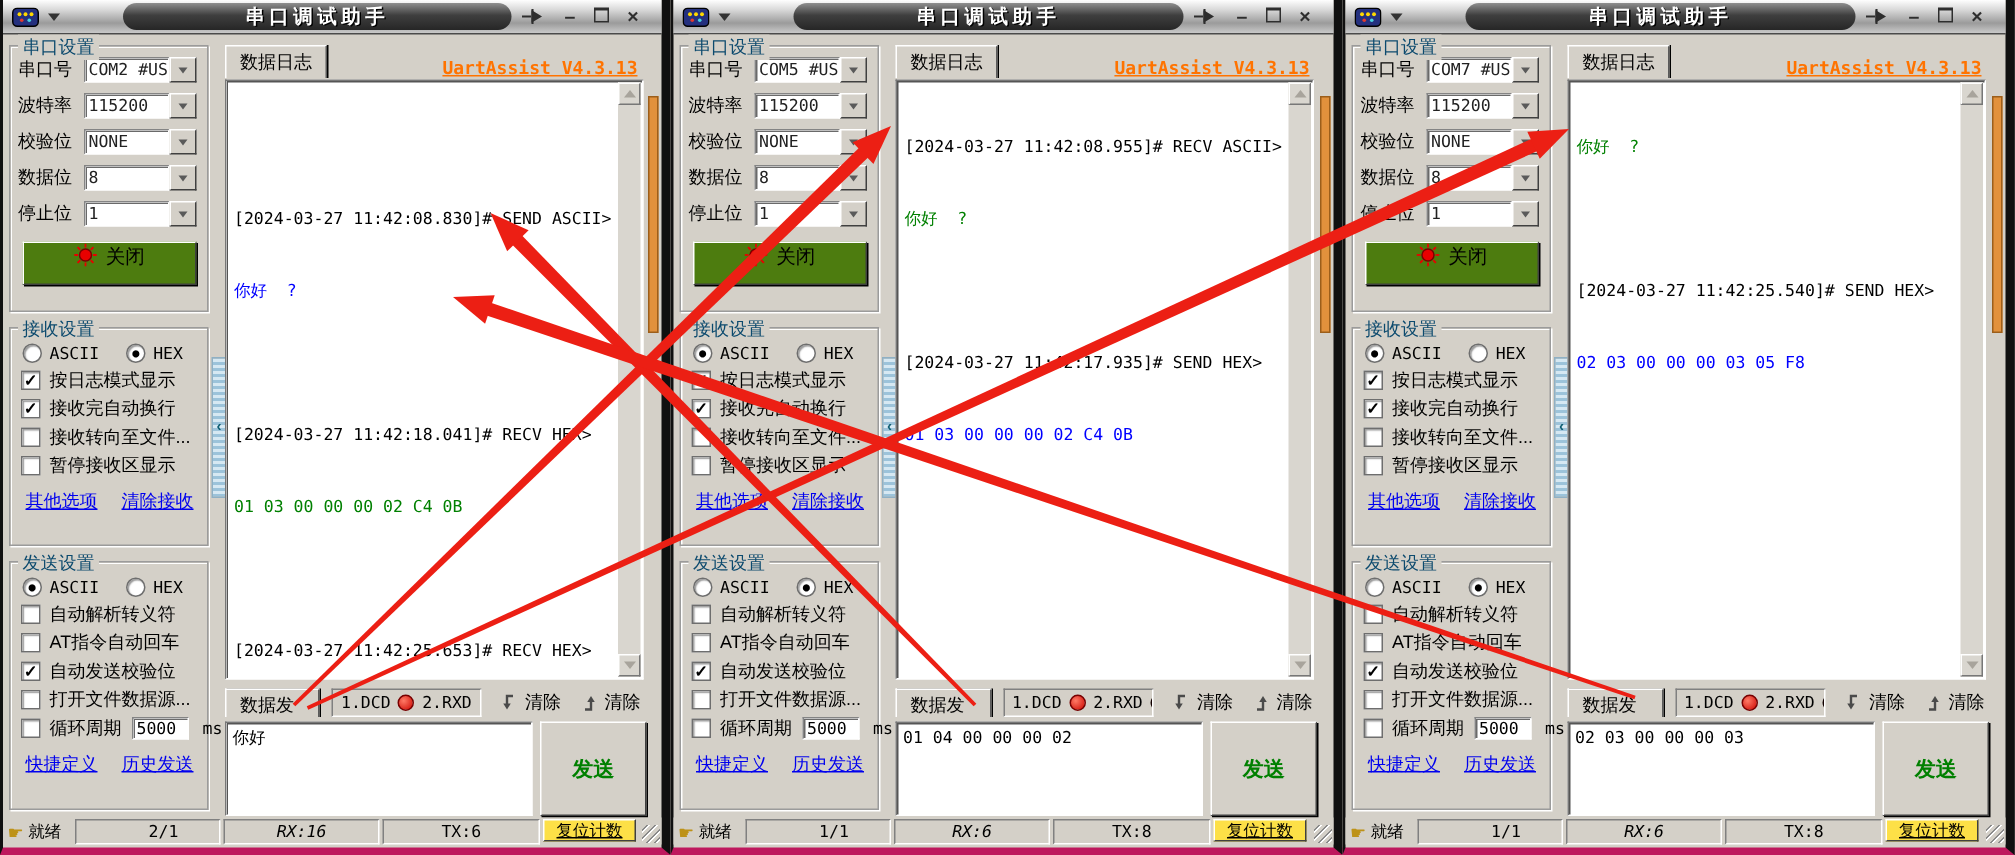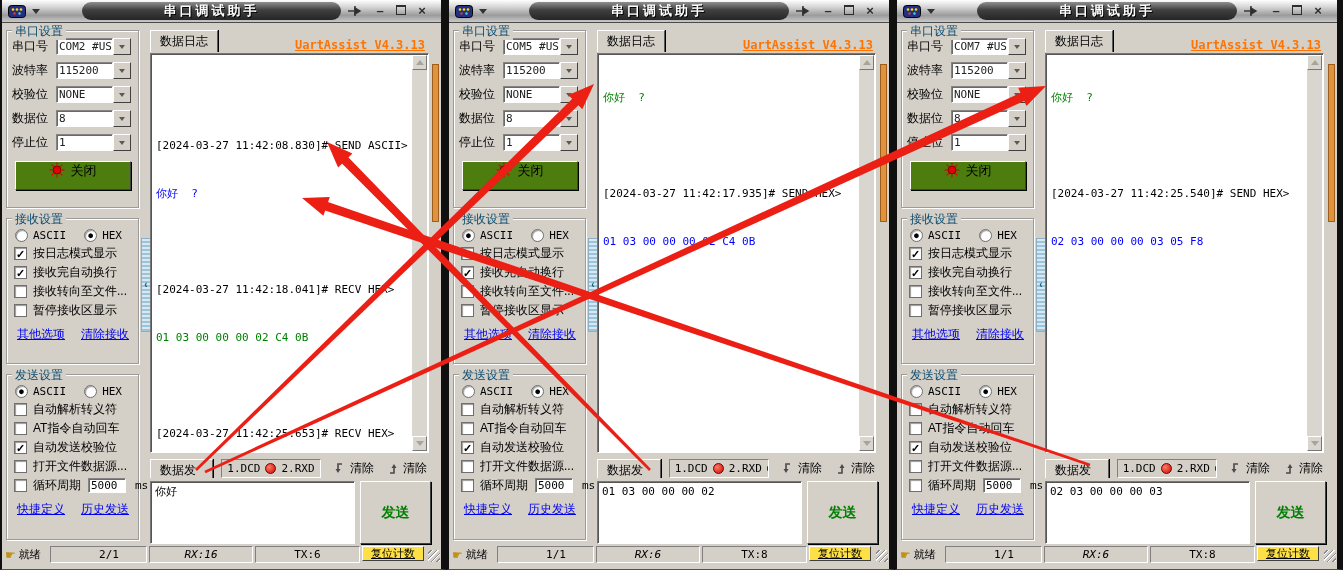--- a/index.html
+++ b/index.html
@@ -1,19 +1,19 @@
 <!DOCTYPE html>
 <html style="--orange: #ff7300; --link_blue: #0000ee; --send_green: #008000; --arrow_red: #ec1f14; --thumb_orange: #e2913c; --led_red: #cc0600;"><head>
 <meta charset="utf-8">
 <style>
   html,body{margin:0;padding:0;background:#2a2a2a;}
   #stage{position:relative;width:1343px;height:570px;background:#141414;overflow:hidden;
          font-family:"Liberation Sans",sans-serif;-webkit-font-smoothing:none;}
   .win{position:absolute;top:0;height:570px;background:#d4d0c8;box-sizing:border-box;
-       border-left:2px solid #101010;border-right:6px solid #101010;border-bottom:1px solid #be185d;}
+       border-left:2px solid #101010;border-right:6px solid #101010;border-bottom:5px solid #be185d;}
   
   .titlebar{position:relative;height:22px;border-bottom:1px solid #4a4a4a;
      background:linear-gradient(180deg,#fefefe 0%,#d8d8d8 30%,#9b9b9b 70%,#c9c9c9 100%);
      display:flex;align-items:center;}
   .appicon{margin-left:6px;display:flex;align-items:center;}
   .tb-caret{width:0;height:0;border-left:4px solid transparent;border-right:4px solid transparent;
      border-top:5px solid #333;margin-left:6px;}
   .title-capsule{position:absolute;left:80px;right:100px;top:2px;height:18px;border-radius:9px;
      background:linear-gradient(180deg,#8f8f8f,#3f3f3f 45%,#262626);
      display:flex;align-items:center;justify-content:center;color:#fff;font-weight:bold;
@@ -602,20 +602,21 @@
             <span>‹</span>
           </div>
 
     <div class="tabrow">
       <span class="tab">数据日志</span>
       <a class="ver">UartAssist V4.3.13</a>
     </div>
 
     <div class="logbox">
       <div class="loglines">
+        <div class="logline" style="color: rgb(0, 0, 0);">[2024-03-27 11:42:08.955]# RECV ASCII&gt;</div>
         <div class="logline" style="color: rgb(0, 128, 0);">你好  ?</div>
         <div class="logline" style="color: rgb(0, 0, 0);"></div>
         <div class="logline" style="color: rgb(0, 0, 0);">[2024-03-27 11:42:17.935]# SEND HEX&gt;</div>
         <div class="logline" style="color: rgb(0, 0, 255);">01 03 00 00 00 02 C4 0B</div>
         <div class="logline"></div>
         <div class="logline"></div>
         <div class="logline"></div>
         
       </div>
       <div class="vscroll">
@@ -645,21 +646,21 @@
       </span>
       <span class="clear">
         <svg width="13" height="13" viewBox="0 0 13 13">
           <path d="M4 11 H8 V5" fill="none" stroke="#4a4a4a" stroke-width="1.6"></path>
           <path d="M5.5 6 L8 2 L10.5 6 Z" fill="#4a4a4a"></path>
         </svg>
         <span>清除</span>
       </span>
     </div>
 
-    <div class="sendbox">01 03 00 00 00 02</div>
+    <div class="sendbox">01 04 00 00 00 02</div>
     <div class="sendbtn">发送</div>
 
     <div class="statusbar">
       <span class="seg seg-ready">
         <span class="hand">☛</span>
         <span>就绪</span>
       </span>
       <span class="seg seg-page">1/1</span>
       <span class="seg seg-rx">RX:6</span>
       <span class="seg seg-tx">TX:8</span>

